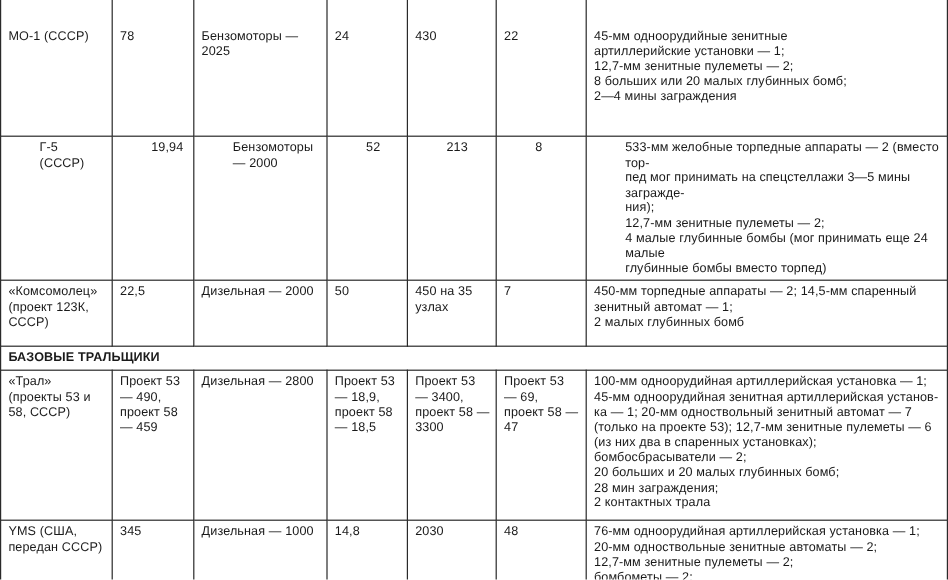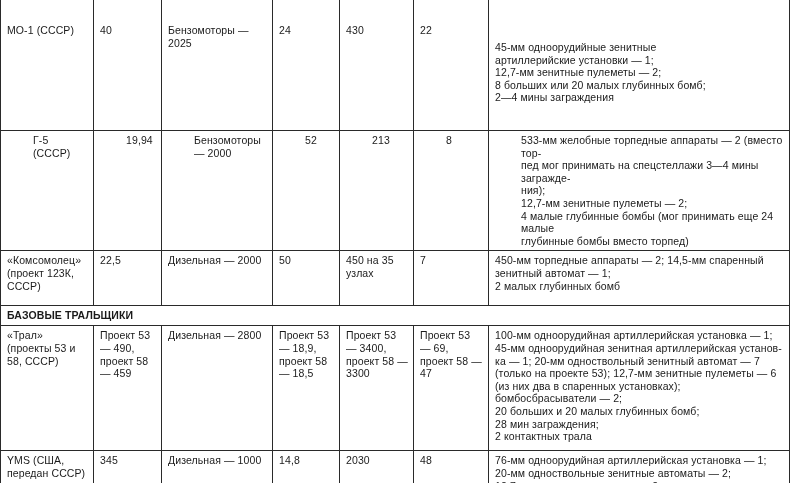--- a/index.html
+++ b/index.html
@@ -23,21 +23,21 @@
   td.section {
     font-weight: bold;
     font-size: 10.5px;
     letter-spacing: 0.5px;
     padding: 5px 6px 4px 6px;
     height: 13px;
     vertical-align: middle;
   }
   td .line { display: block; }
   tr.r-mo4 td { height: 86px; padding-top: 24px; }
-  tr.r-mo4 td.c-arm { padding-top: 41px; margin-top: 32px; }
+  tr.r-mo4 td.c-arm { padding-top: 24px; margin-top: 32px; }
   tr.r-g5 td { height: 79px; padding-left: 32px; }
   tr.r-komso td { height: 48px; margin-top: 32px; }
   tr.r-tral td { height: 118px; }
   tr.r-yms td { height: 70px; }
 </style>
 </head>
 <body>
 
 <table class="spec">
   <colgroup>
@@ -46,21 +46,21 @@
       <col style="width:111px">
       <col style="width:67px">
       <col style="width:74px">
       <col style="width:75px">
       <col style="width:301px">
   </colgroup>
   <tbody>
 
     <tr class="r-mo4">
       <td>МО-1 (СССР)</td>
-      <td>40</td>
+      <td>78</td>
       <td>Бензомоторы — 2025</td>
       <td>24</td>
       <td>430</td>
       <td>22</td>
       <td class="c-arm">
         <span class="line">45-мм одноорудийные зенитные</span>
         <span class="line">артиллерийские установки — 1;</span>
         <span class="line">12,7-мм зенитные пулеметы — 2;</span>
         <span class="line">8 больших или 20 малых глубинных бомб;</span>
         <span class="line">2—4 мины заграждения</span>
@@ -70,21 +70,21 @@
 
     <tr class="r-g5">
       <td>Г-5 (СССР)</td>
       <td>19,94</td>
       <td>Бензомоторы — 2000</td>
       <td>52</td>
       <td>213</td>
       <td>8</td>
       <td>
         <span class="line">533-мм желобные торпедные аппараты — 2 (вместо тор-</span>
-        <span class="line">пед мог принимать на спецстеллажи 3—4 мины загражде-</span>
+        <span class="line">пед мог принимать на спецстеллажи 3—5 мины загражде-</span>
         <span class="line">ния);</span>
         <span class="line">12,7-мм зенитные пулеметы — 2;</span>
         <span class="line">4 малые глубинные бомбы (мог принимать еще 24 малые</span>
         <span class="line">глубинные бомбы вместо торпед)</span>
       </td>
     </tr>
 
     <tr class="r-komso">
       <td>«Комсомолец» (проект 123К, СССР)</td>
       <td>22,5</td>

